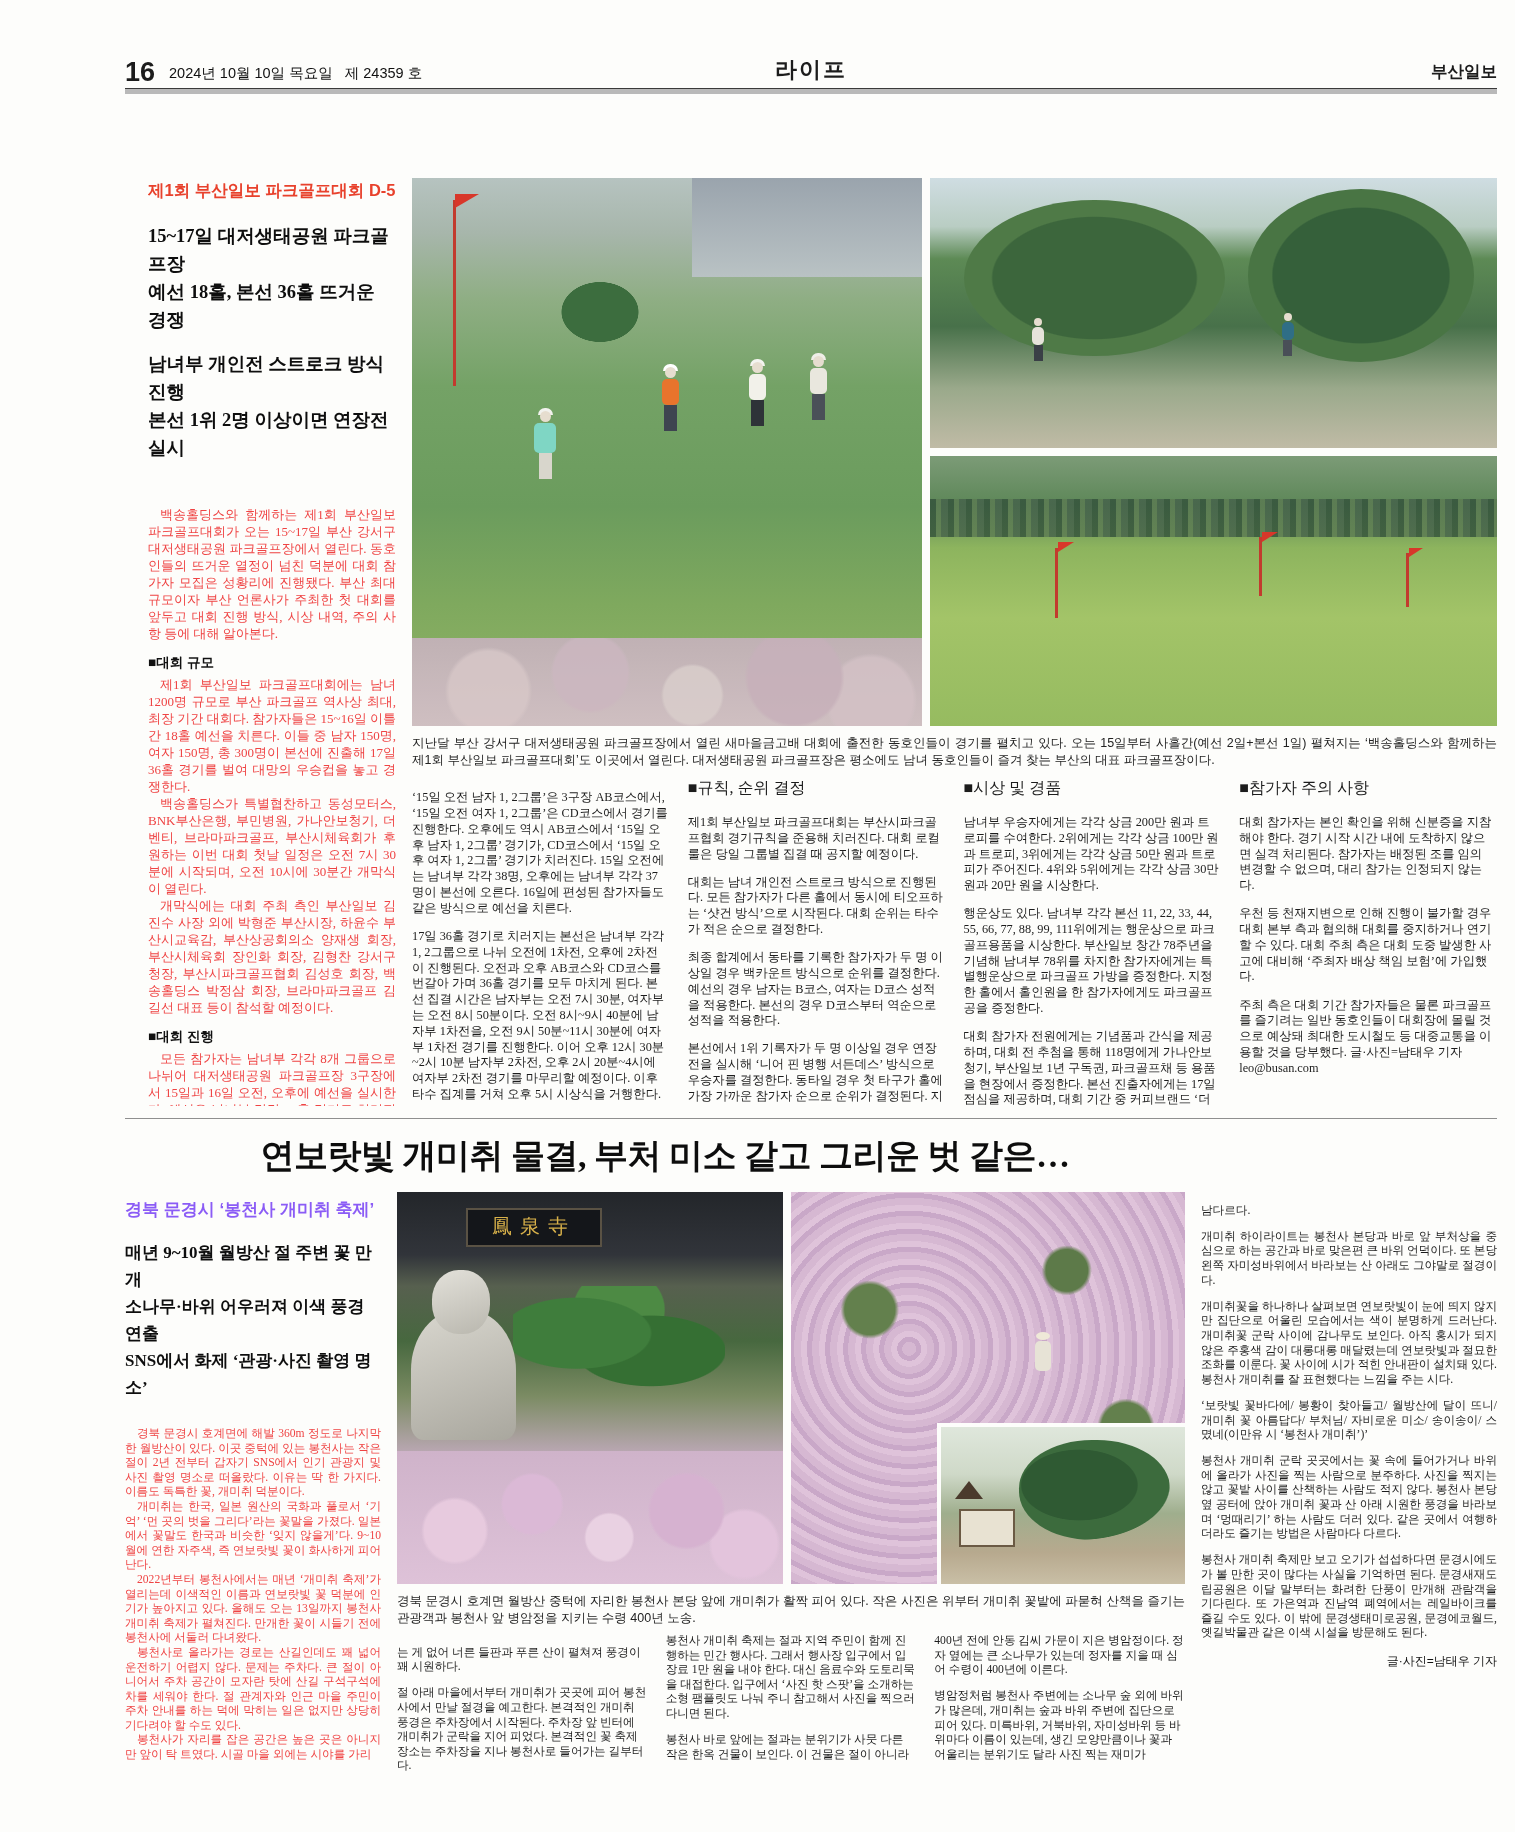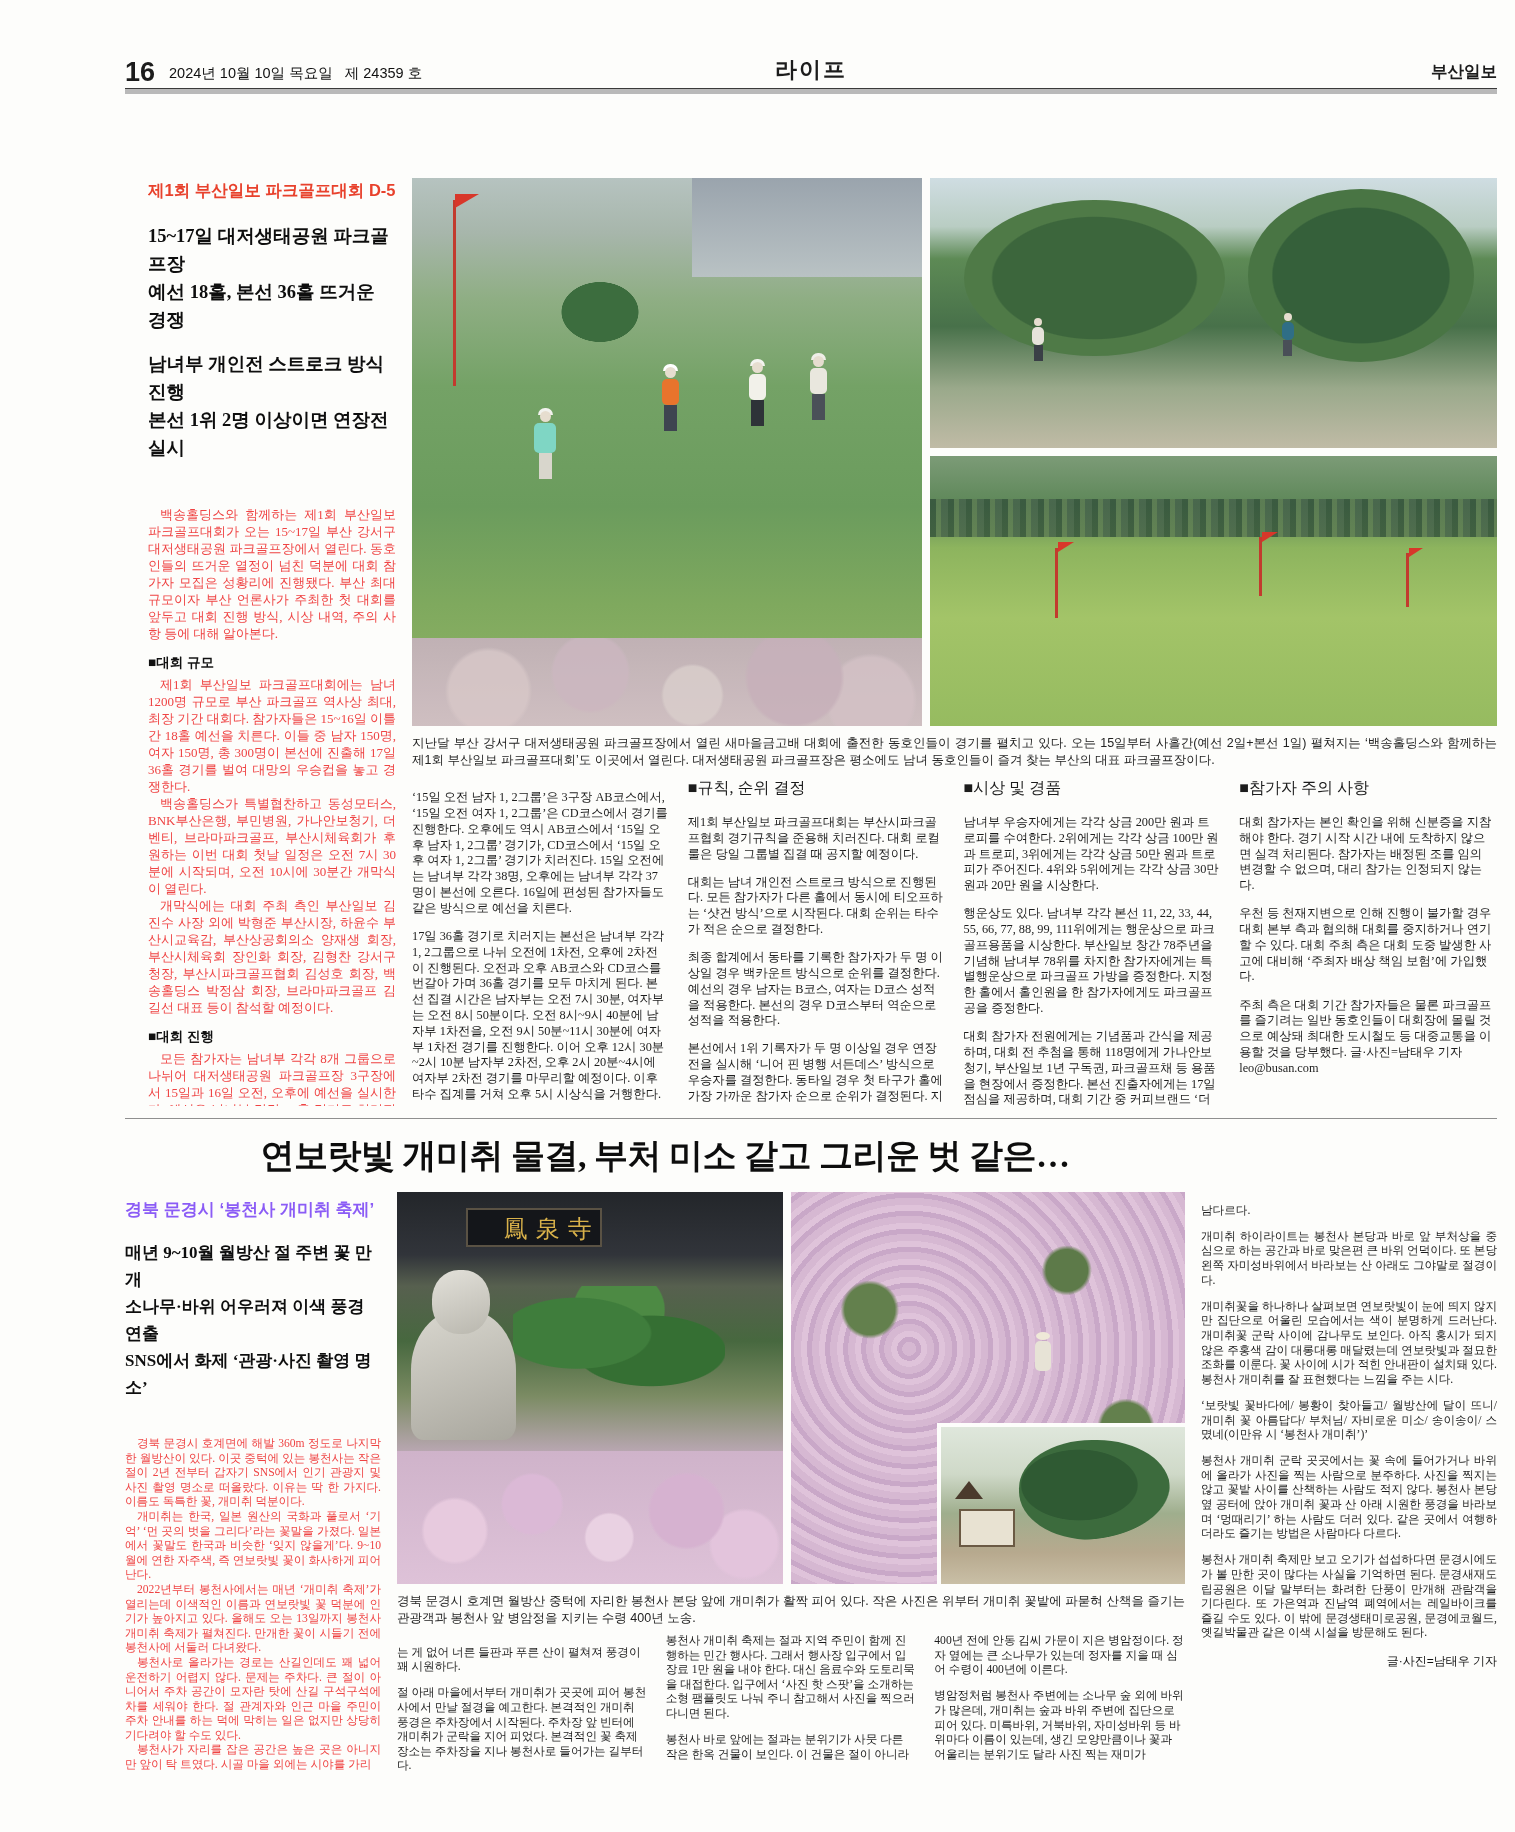--- a/index.html
+++ b/index.html
@@ -33,21 +33,21 @@
   .a1-flow p.para{font-size:12.3px;line-height:15.8px;}
   
   .divider{position:absolute;top:1118px;left:125px;right:18px;border-top:1px solid #8f8f8f;}
   
   .a2-headline{position:absolute;top:1133px;left:125px;width:1080px;text-align:center;
       font-size:34px;font-weight:bold;letter-spacing:-0.5px;color:#0d0d0d;}
   .a2-body{position:absolute;top:1192px;left:125px;right:18px;height:618px;display:flex;gap:16px;}
   .a2-left{width:256px;flex:none;overflow:hidden;}
   .kicker2{font-family:"Liberation Sans",sans-serif;font-size:17px;font-weight:bold;margin:6px 0 18px 0;color:#8b5cf6;}
   .deck2{font-size:17px;font-weight:bold;line-height:27px;color:#0e0e0e;}
-  .a2-left .bodytext{margin-top:36px;}
+  .a2-left .bodytext{margin-top:26px;}
   .a2-left .bodytext p.para,.a2-flow p.para,.a2-right p.para{font-size:11.6px;line-height:14.6px;}
   .a2-mid{width:788px;flex:none;display:flex;flex-direction:column;}
   .a2-photos{height:392px;display:flex;gap:8px;}
   .a2-flow{flex:1;overflow:hidden;column-count:3;column-gap:18px;margin-top:2px;}
   .a2-right{flex:1;overflow:hidden;min-width:0;}
   .a2-right p.para{text-align:justify;}
   .byline{font-size:12px;text-align:right;margin-top:10px;color:#111;font-family:"Liberation Sans",sans-serif;}
   
   .ph-golf-main{flex:none;width:47%;
     background:linear-gradient(180deg,#b6c3c0 0%,#a7b6ab 10%,#8fae84 22%,#74a266 38%,#6b9c5d 60%,#7fa95e 78%,#93b468 100%);}
@@ -59,21 +59,21 @@
   .fig .cap{width:15px;height:7px;border-radius:7px 7px 0 0;background:#f2f2ee;margin:0 auto -4px auto;}
   .fig .torso{width:17px;height:26px;border-radius:5px;margin:1px auto 0 auto;}
   .fig .legs{width:13px;height:26px;margin:0 auto;}
   .tree-blob{position:absolute;border-radius:50%;}
   .ph-park-top{flex:1;background:linear-gradient(180deg,#cfdde2 0%,#b9cdc3 18%,#5d8a55 30%,#48714a 55%,#9aa98b 78%,#c0bba6 100%);}
   .ph-park-bottom{flex:1;background:linear-gradient(180deg,#7c9b77 0%,#5d8758 18%,#8db45e 34%,#a3c468 60%,#96bb60 100%);}
   .crowd{position:absolute;top:16%;left:0;right:0;height:14%;background:repeating-linear-gradient(90deg,#32503a 0 6px,#5b7a52 6px 11px,#44604a 11px 18px);opacity:.8;}
   .ph-temple{flex:none;width:49%;
     background:linear-gradient(180deg,#23262a 0%,#31343a 16%,#57604f 24%,#47683f 38%,#7b8b63 52%,#c9aec6 70%,#dcc0d8 84%,#d2b4cd 100%);}
   .ph-temple .sign{position:absolute;top:4%;left:18%;width:34%;height:9%;background:#14161a;border:2px solid #5a5244;color:#d8b14a;
-      font-size:24px;text-align:right;line-height:1.6;letter-spacing:8px;}
+      font-size:20px;text-align:center;line-height:1.6;letter-spacing:8px;}
   .ph-temple .leaves{position:absolute;top:24%;left:30%;width:55%;height:30%;
       background:radial-gradient(ellipse at 30% 40%,#3f7d3c 0 35%,transparent 36%),radial-gradient(ellipse at 65% 55%,#356f33 0 38%,transparent 39%),radial-gradient(ellipse at 50% 20%,#4d8a44 0 30%,transparent 31%);}
   .ph-temple .buddha-head{position:absolute;top:20%;left:9%;width:58px;height:64px;border-radius:46%;background:linear-gradient(160deg,#e3e1da,#b9b7ae);}
   .ph-temple .buddha-body{position:absolute;top:30%;left:3.5%;width:105px;height:130px;border-radius:46% 46% 12% 12%;background:linear-gradient(160deg,#d9d7cf,#a9a79e);}
   .flower-haze{position:absolute;left:0;right:0;bottom:0;
       background:radial-gradient(circle at 15% 60%,#e7cade 0 9%,transparent 10%),radial-gradient(circle at 35% 40%,#dbb9d6 0 11%,transparent 12%),radial-gradient(circle at 55% 65%,#e9d1e2 0 10%,transparent 11%),radial-gradient(circle at 75% 45%,#d6b2d0 0 12%,transparent 13%),radial-gradient(circle at 90% 70%,#e3c4dc 0 9%,transparent 10%),linear-gradient(180deg,#cfb3ca,#dec2d8);}
   .ph-pink{flex:1;background:
       radial-gradient(circle at 20% 30%,#63804d 0 6%,transparent 7%),
       radial-gradient(circle at 70% 20%,#5d7a49 0 5%,transparent 6%),
       radial-gradient(circle at 45% 70%,#6d8a55 0 5%,transparent 6%),

